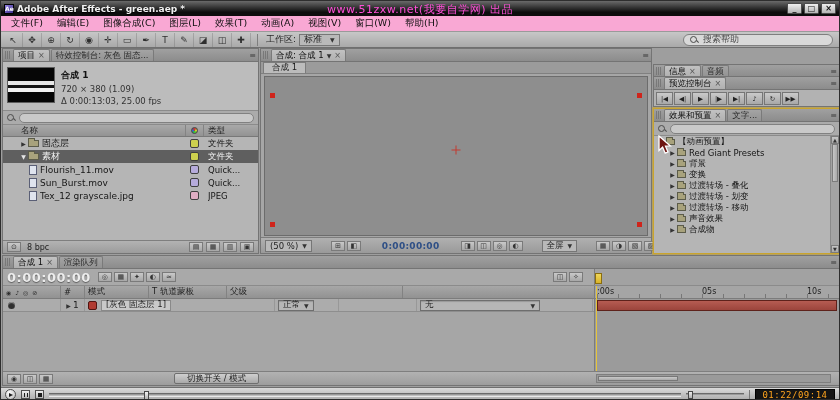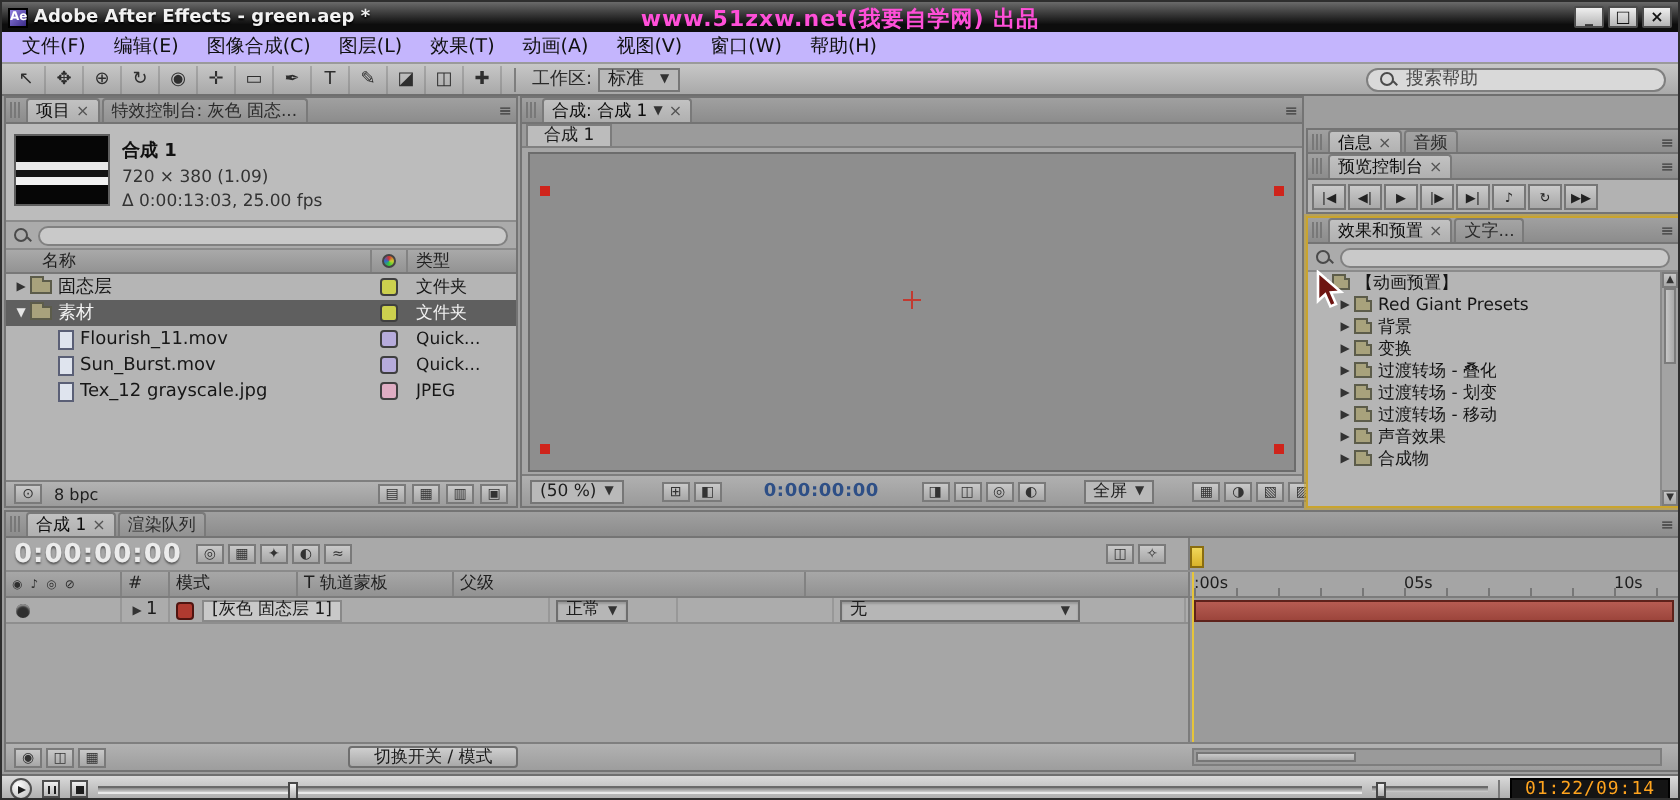--- a/index.html
+++ b/index.html
@@ -4,26 +4,26 @@
 <style>
 *{box-sizing:border-box;margin:0;padding:0}
 html,body{width:840px;height:400px;overflow:hidden}
 body{font-family:"DejaVu Sans","Liberation Sans",sans-serif;font-size:9px;color:#1c1c1c;background:#6b6b6b}
 #app{position:relative;width:840px;height:400px;background:#9e9e9e;overflow:hidden;border:1px solid #2e2e2e}
 
 
 #titlebar{position:absolute;left:0;right:0;top:0;height:15px;background:linear-gradient(#6a6a6a,#0d0d0d 75%);display:flex;align-items:center;padding:0 3px;gap:3px;z-index:30}
 .app-icon{width:10px;height:10px;background:linear-gradient(135deg,#8f7fe0,#3c2c8a);border:1px solid #000;color:#fff;font-size:6px;line-height:8px;text-align:center;font-weight:bold;flex:none}
 #title-text{color:#f2f2f2;font-weight:bold;font-size:9px;text-shadow:0 1px 1px #000;white-space:nowrap}
-#watermark{position:absolute;left:50%;top:1px;transform:translateX(-50%);color:#ff4fd8;font-size:11px;font-weight:bold;letter-spacing:.5px;white-space:nowrap}
+#watermark{position:absolute;left:50%;top:1px;transform:translateX(-50%);color:#ff4fd8;font-size:11px;font-weight:normal;letter-spacing:.5px;white-space:nowrap}
 #win-btns{margin-left:auto;display:flex;gap:2px}
 .win-btn{width:15px;height:11px;background:linear-gradient(#efefef,#b5b5b5);border:1px solid #4c4c4c;border-radius:1px;font-size:8px;line-height:9px;text-align:center;color:#111;font-weight:bold}
 
 
-#menubar{position:absolute;left:0;right:0;top:15px;height:16px;background:#c4b5fd;border-bottom:1px solid #9a9a9a;display:flex;align-items:center;padding:0 3px}
+#menubar{position:absolute;left:0;right:0;top:15px;height:16px;background:#f9a8d4;border-bottom:1px solid #9a9a9a;display:flex;align-items:center;padding:0 3px}
 .menu-item{padding:1px 7px;font-size:9.5px;color:#101010;white-space:nowrap}
 
 
 #toolbar{position:absolute;left:0;right:0;top:31px;height:16px;background:linear-gradient(#c7c7c7,#a9a9a9);border-bottom:1px solid #6f6f6f;display:flex;align-items:center;padding:0 3px}
 .tool{width:19px;height:14px;display:flex;align-items:center;justify-content:center;font-size:9px;color:#2e2e2e;border-right:1px solid rgba(110,110,110,.35)}
 .tb-sep{width:1px;height:12px;background:#7e7e7e;margin:0 6px}
 #workspace-label{color:#2a2a2a;margin-left:2px}
 #workspace-dd{display:flex;align-items:center;gap:8px;background:#b9b9b9;border:1px solid #777;height:12px;padding:0 4px;margin-left:3px}
 .dd-arrow{font-size:6px;color:#333}
 #help-search{margin-left:auto;display:flex;align-items:center;gap:5px;background:#d9d9d9;border:1px solid #7f7f7f;border-radius:8px;height:12px;width:150px;padding:0 6px;margin-right:3px;color:#4a4a4a}
@@ -48,21 +48,21 @@
 #proj-comp-name{font-weight:bold;color:#111}
 .meta-line{color:#333;font-size:8.5px;white-space:nowrap}
 #proj-search{height:14px;display:flex;align-items:center;gap:4px;padding:0 4px;border-bottom:1px solid #8b8b8b;background:#ababab}
 #proj-search .field{flex:1;height:10px;background:#c9c9c9;border:1px solid #818181;border-radius:5px}
 #proj-cols{height:12px;display:flex;align-items:center;background:linear-gradient(#a9a9a9,#939393);border-bottom:1px solid #787878;font-size:8.5px;color:#1f1f1f}
 .pc-name{flex:1;padding-left:18px;border-right:1px solid #838383;height:100%;display:flex;align-items:center}
 .pc-swatch{width:18px;height:100%;border-right:1px solid #838383;display:flex;align-items:center;justify-content:center}
 .pc-sw-ico{width:7px;height:7px;border-radius:50%;background:conic-gradient(#c33,#cc3,#3c3,#36c,#c33);border:1px solid #444}
 .pc-type{width:54px;padding-left:4px}
 #proj-list{height:103px;background:#b5b5b5;overflow:hidden}
-.prow{display:flex;align-items:center;height:13px;padding-left:3px;color:#161616}
+.prow{display:flex;align-items:center;height:13px;padding-left:16px;color:#161616}
 .prow.selected{background:#5f5f5f;color:#f2f2f2}
 .prow.selected .twirl{color:#e6e6e6}
 .prow.child{padding-left:17px}
 .twirl{width:9px;font-size:6px;color:#333;text-align:center;flex:none}
 .ico{display:none;flex:none;margin-right:3px}
 .ico.show{display:inline-block}
 .ico-folder{width:11px;height:7px;background:#a8a27c;border:1px solid #5c5c4a;position:relative}
 .ico-folder::before{content:"";position:absolute;left:-1px;top:-3px;width:5px;height:2px;background:#a8a27c;border:1px solid #5c5c4a;border-bottom:none}
 .ico-folder.sm{width:9px;height:6px}
 .ico-file{width:8px;height:10px;background:#dfe4ee;border:1px solid #5a5f76}

